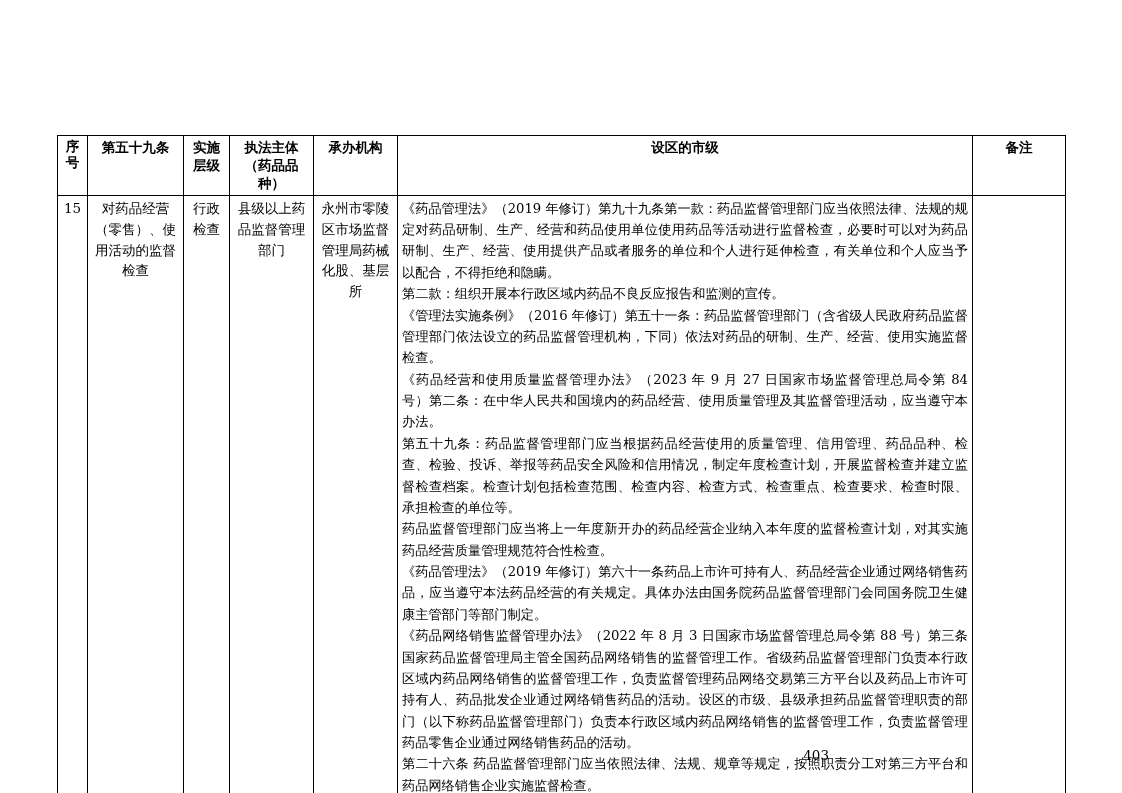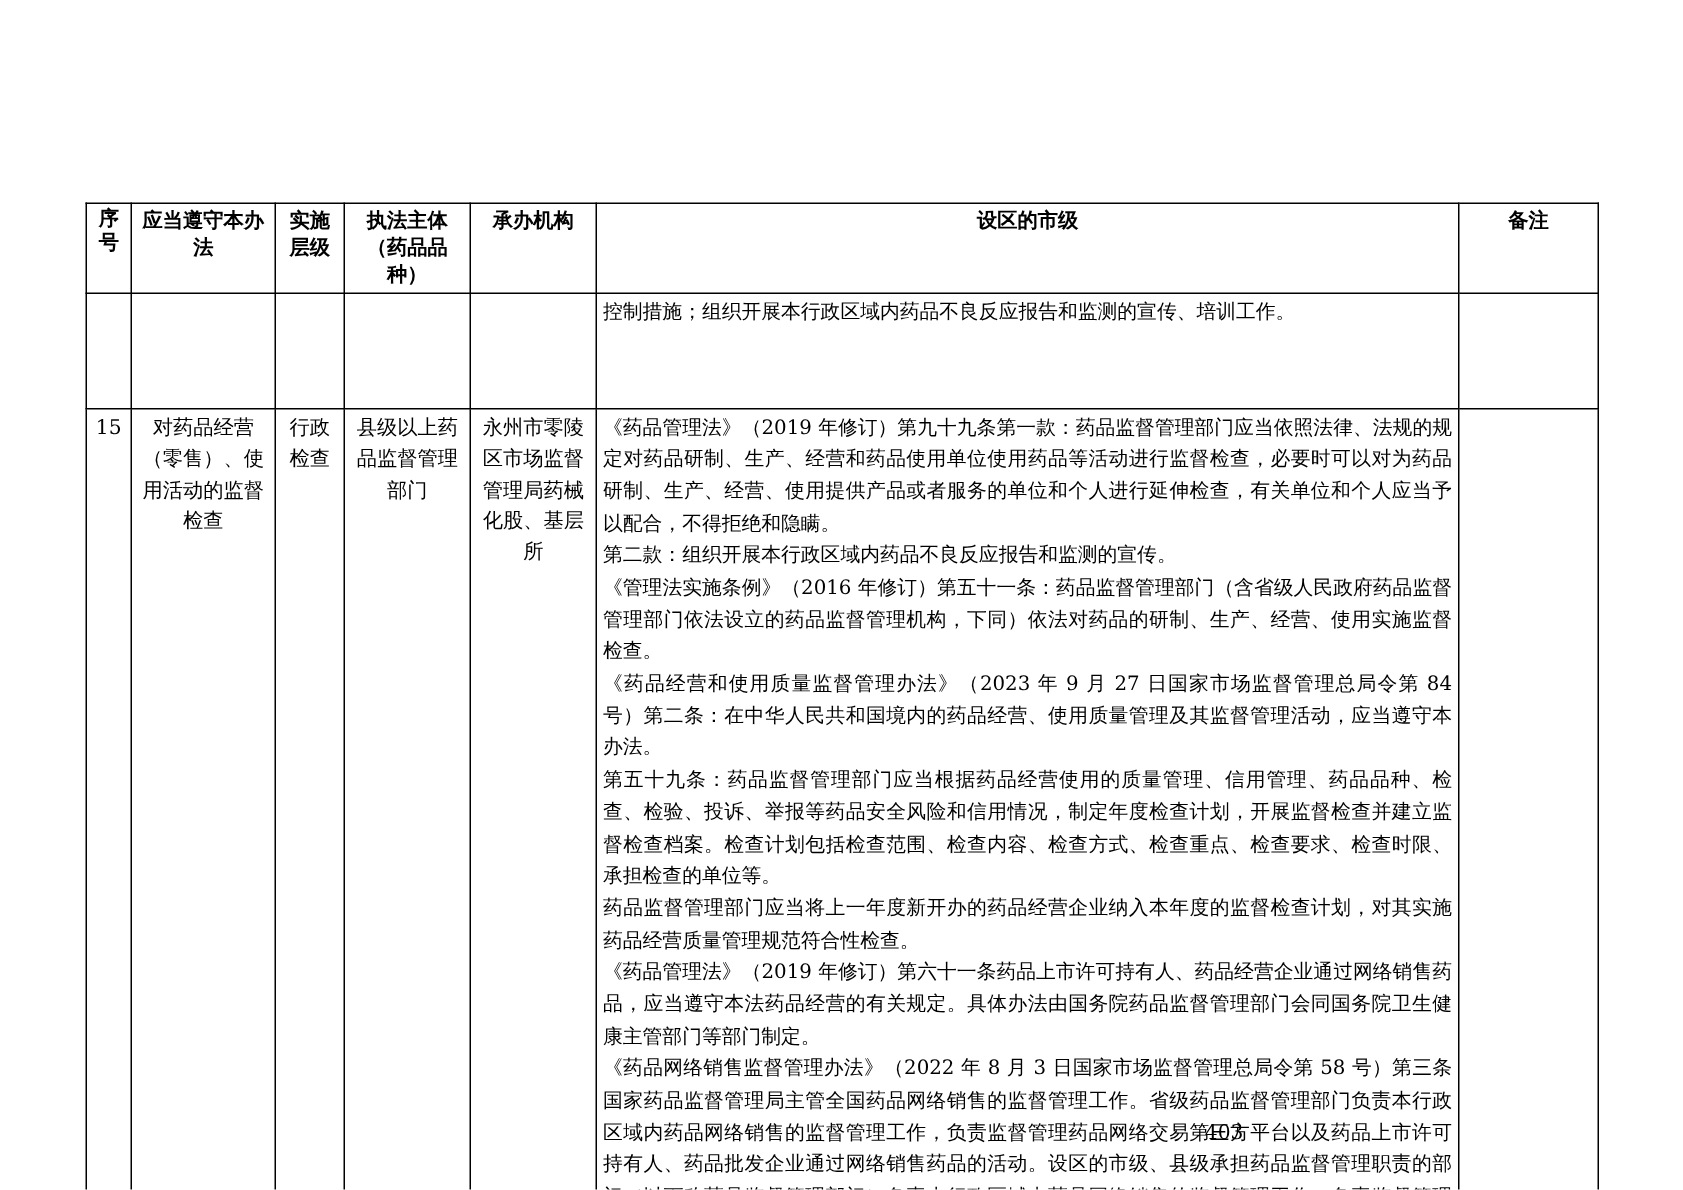--- a/index.html
+++ b/index.html
@@ -99,55 +99,44 @@
       <col class="col-name">
       <col class="col-type">
       <col class="col-subject">
       <col class="col-agency">
       <col class="col-basis">
       <col class="col-remark">
     </colgroup>
     <thead>
       <tr>
         <th class="seq-head">序号</th>
-        <th>应当遵守本办法</th>
+        <th>第五十九条</th>
         <th>实施层级</th>
         <th>执法主体（药品品种）</th>
         <th>承办机构</th>
         <th>设区的市级</th>
         <th>备注</th>
       </tr>
     </thead>
     <tbody>
-      <tr class="row-top">
-        <td class="cell-center"></td>
-        <td class="cell-center"></td>
-        <td class="cell-center"></td>
-        <td class="cell-center"></td>
-        <td class="cell-center"></td>
-        <td class="cell-basis">
-          <p>控制措施；组织开展本行政区域内药品不良反应报告和监测的宣传、培训工作。</p>
-        </td>
-        <td class="cell-center"></td>
-      </tr>
       <tr class="row-main">
         <td class="cell-center">15</td>
         <td class="cell-center">对药品经营（零售）、使用活动的监督检查</td>
         <td class="cell-center">行政检查</td>
         <td class="cell-center">县级以上药品监督管理部门</td>
         <td class="cell-center">永州市零陵区市场监督管理局药械化股、基层所</td>
         <td class="cell-basis">
           <p>《药品管理法》（2019 年修订）第九十九条第一款：药品监督管理部门应当依照法律、法规的规定对药品研制、生产、经营和药品使用单位使用药品等活动进行监督检查，必要时可以对为药品研制、生产、经营、使用提供产品或者服务的单位和个人进行延伸检查，有关单位和个人应当予以配合，不得拒绝和隐瞒。</p>
           <p>第二款：组织开展本行政区域内药品不良反应报告和监测的宣传。</p>
           <p>《管理法实施条例》（2016 年修订）第五十一条：药品监督管理部门（含省级人民政府药品监督管理部门依法设立的药品监督管理机构，下同）依法对药品的研制、生产、经营、使用实施监督检查。</p>
           <p>《药品经营和使用质量监督管理办法》（2023 年 9 月 27 日国家市场监督管理总局令第 84 号）第二条：在中华人民共和国境内的药品经营、使用质量管理及其监督管理活动，应当遵守本办法。</p>
           <p>第五十九条：药品监督管理部门应当根据药品经营使用的质量管理、信用管理、药品品种、检查、检验、投诉、举报等药品安全风险和信用情况，制定年度检查计划，开展监督检查并建立监督检查档案。检查计划包括检查范围、检查内容、检查方式、检查重点、检查要求、检查时限、承担检查的单位等。</p>
           <p>药品监督管理部门应当将上一年度新开办的药品经营企业纳入本年度的监督检查计划，对其实施药品经营质量管理规范符合性检查。</p>
           <p>《药品管理法》（2019 年修订）第六十一条药品上市许可持有人、药品经营企业通过网络销售药品，应当遵守本法药品经营的有关规定。具体办法由国务院药品监督管理部门会同国务院卫生健康主管部门等部门制定。</p>
-          <p>《药品网络销售监督管理办法》（2022 年 8 月 3 日国家市场监督管理总局令第 58 号）第三条国家药品监督管理局主管全国药品网络销售的监督管理工作。省级药品监督管理部门负责本行政区域内药品网络销售的监督管理工作，负责监督管理药品网络交易第三方平台以及药品上市许可持有人、药品批发企业通过网络销售药品的活动。设区的市级、县级承担药品监督管理职责的部门（以下称药品监督管理部门）负责本行政区域内药品网络销售的监督管理工作，负责监督管理药品零售企业通过网络销售药品的活动。</p>
+          <p>《药品网络销售监督管理办法》（2022 年 8 月 3 日国家市场监督管理总局令第 88 号）第三条国家药品监督管理局主管全国药品网络销售的监督管理工作。省级药品监督管理部门负责本行政区域内药品网络销售的监督管理工作，负责监督管理药品网络交易第三方平台以及药品上市许可持有人、药品批发企业通过网络销售药品的活动。设区的市级、县级承担药品监督管理职责的部门（以下称药品监督管理部门）负责本行政区域内药品网络销售的监督管理工作，负责监督管理药品零售企业通过网络销售药品的活动。</p>
           <p>第二十六条 药品监督管理部门应当依照法律、法规、规章等规定，按照职责分工对第三方平台和药品网络销售企业实施监督检查。</p>
         </td>
         <td class="cell-center"></td>
       </tr>
     </tbody>
   </table>
 
   <div class="page-number">403</div>
 
 </div>

